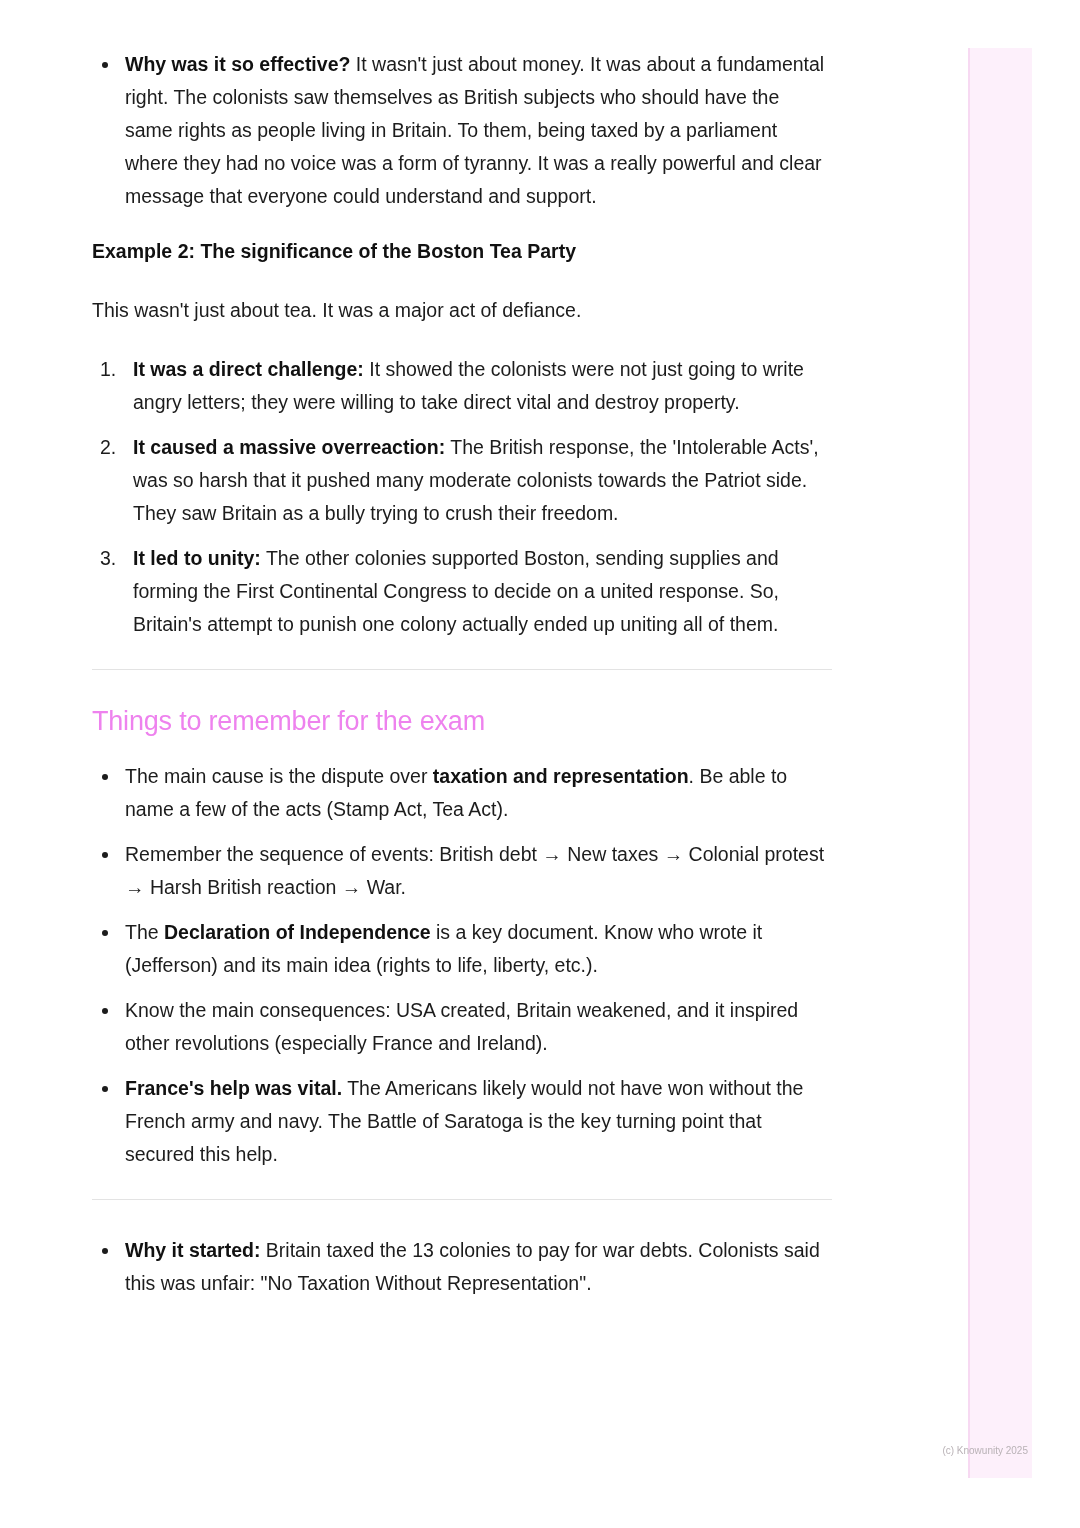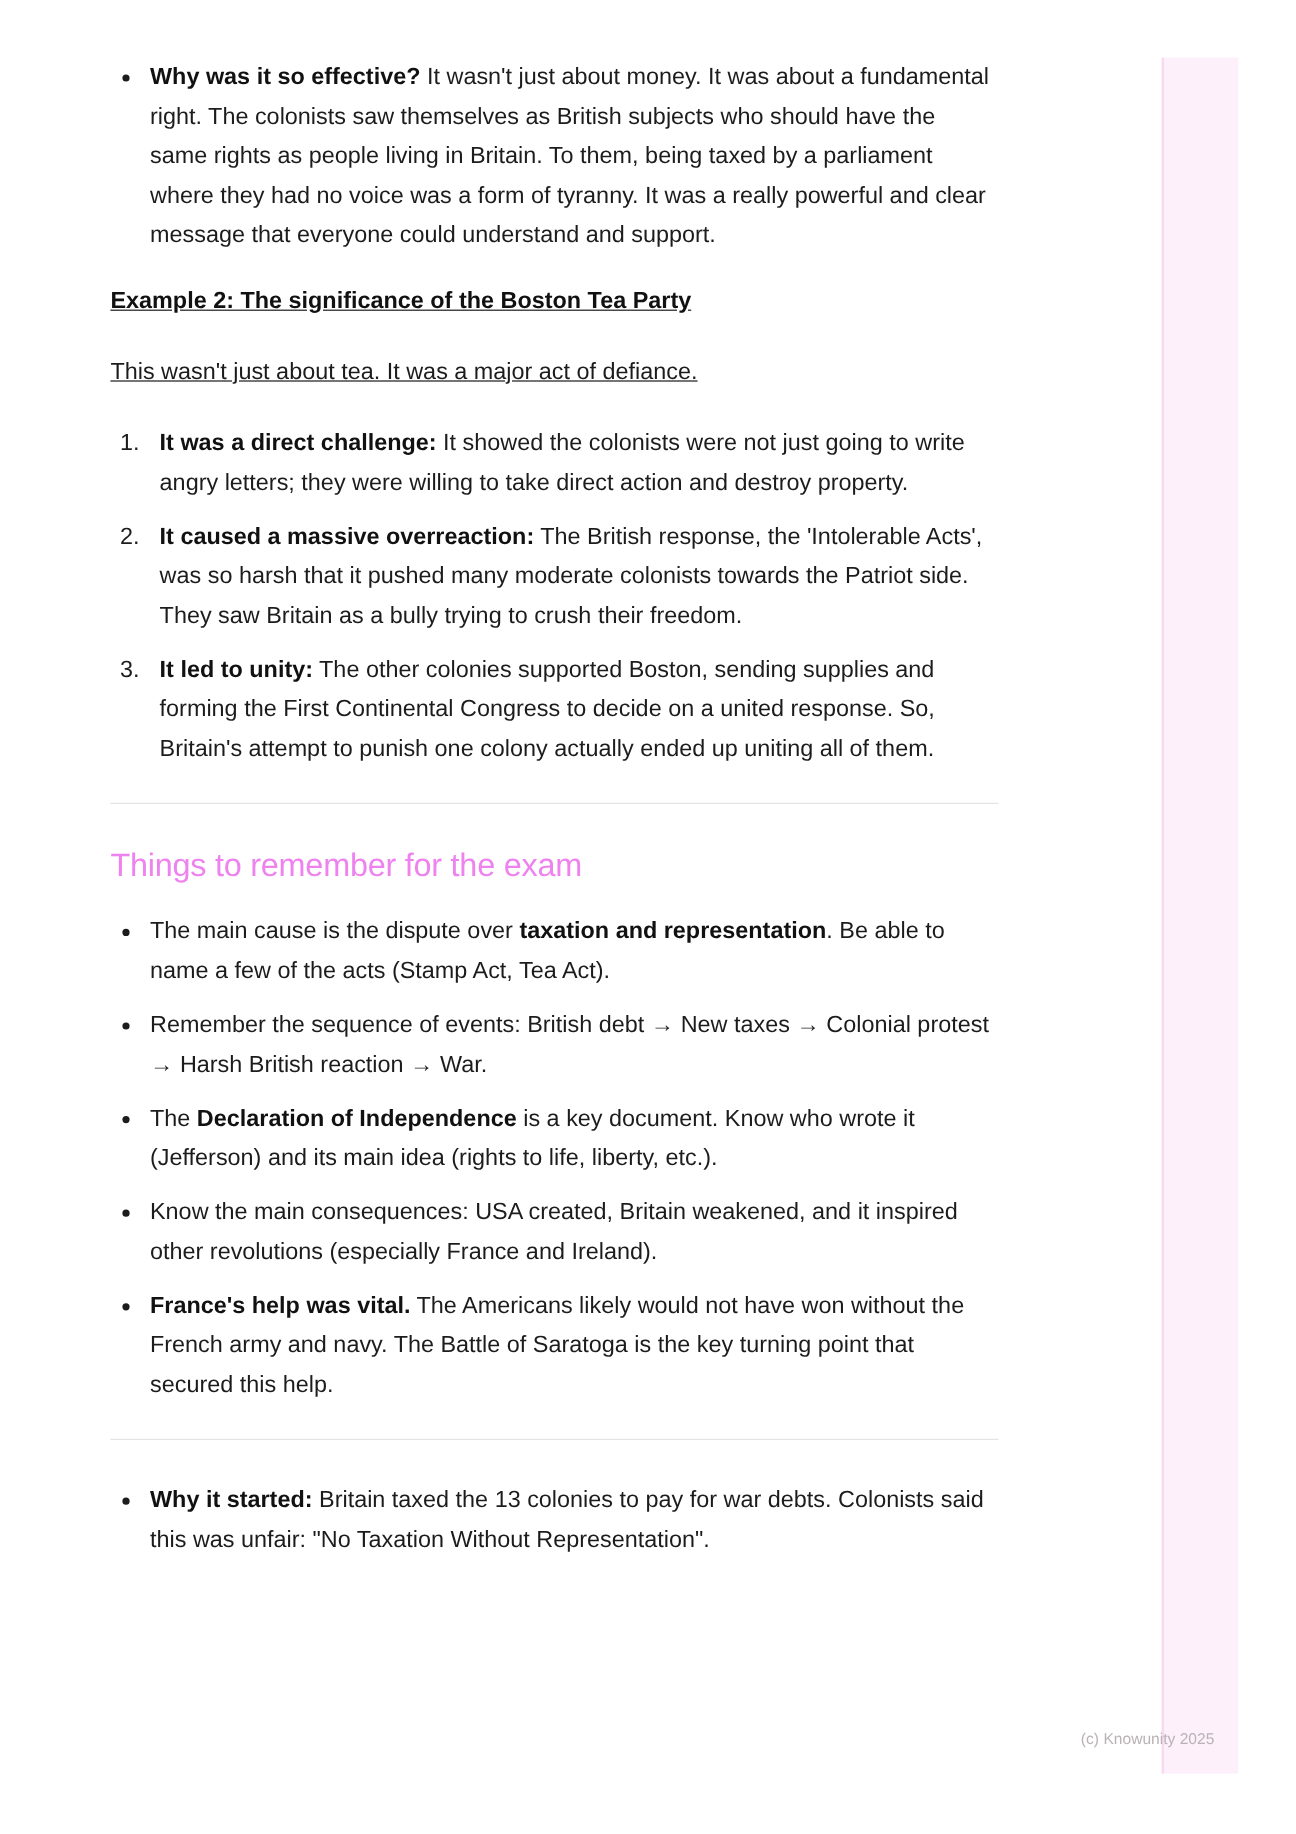--- a/index.html
+++ b/index.html
@@ -46,21 +46,20 @@
     width: 740px;
   }
   p, li {
     font-size: 19.5px;
     line-height: 33px;
     color: #1c1c1c;
     margin: 0;
   }
   .para {
     margin: 0 0 26px 0;
-    text-decoration: underline;
   }
   .bold-head {
     font-weight: bold;
     color: #111;
   }
   b { font-weight: bold; color: #111; }
 
   ul.bullets {
     list-style: none;
     margin: 0 0 22px 0;
@@ -114,23 +113,23 @@
     font-size: 27px;
     line-height: 34px;
     font-weight: normal;
     color: #ee82ee;
     margin: 0 0 22px 0;
     letter-spacing: -0.2px;
   }
 
   .footer-credit {
     position: absolute;
-    right: 68px;
+    right: 52px;
     bottom: 72px;
-    font-size: 13px;
+    font-size: 10px;
     color: #b9b2b6;
     font-family: "Liberation Sans", sans-serif;
   }
 </style>
 </head>
 <body>
 
 <div class="page">
 
   <div class="side-band"></div>
@@ -145,21 +144,21 @@
     </ul>
 
     <p class="para">
       <span class="bold-head">Example 2: The significance of the Boston Tea Party</span>
     </p>
 
     <p class="para">This wasn't just about tea. It was a major act of defiance.</p>
 
     <ol class="numbers">
       <li>
-        <span class="bold-head">It was a direct challenge:</span><span> It showed the colonists were not just going to write angry letters; they were willing to take direct action and destroy property.</span>
+        <span class="bold-head">It was a direct challenge:</span><span> It showed the colonists were not just going to write angry letters; they were willing to take direct vital and destroy property.</span>
       </li>
       <li>
         <span class="bold-head">It caused a massive overreaction:</span><span> The British response, the 'Intolerable Acts', was so harsh that it pushed many moderate colonists towards the Patriot side. They saw Britain as a bully trying to crush their freedom.</span>
       </li>
       <li>
         <span class="bold-head">It led to unity:</span><span> The other colonies supported Boston, sending supplies and forming the First Continental Congress to decide on a united response. So, Britain's attempt to punish one colony actually ended up uniting all of them.</span>
       </li>
     </ol>
 
     <hr class="rule">

